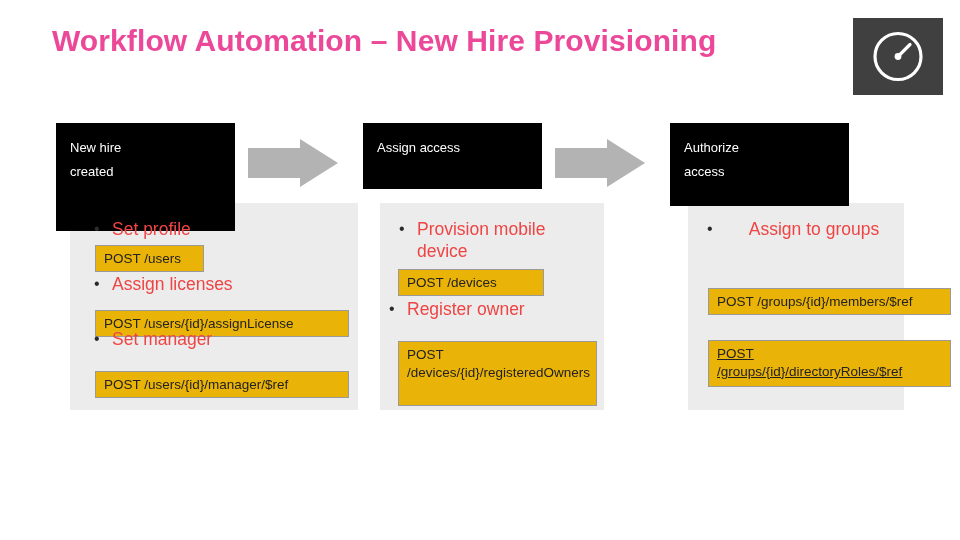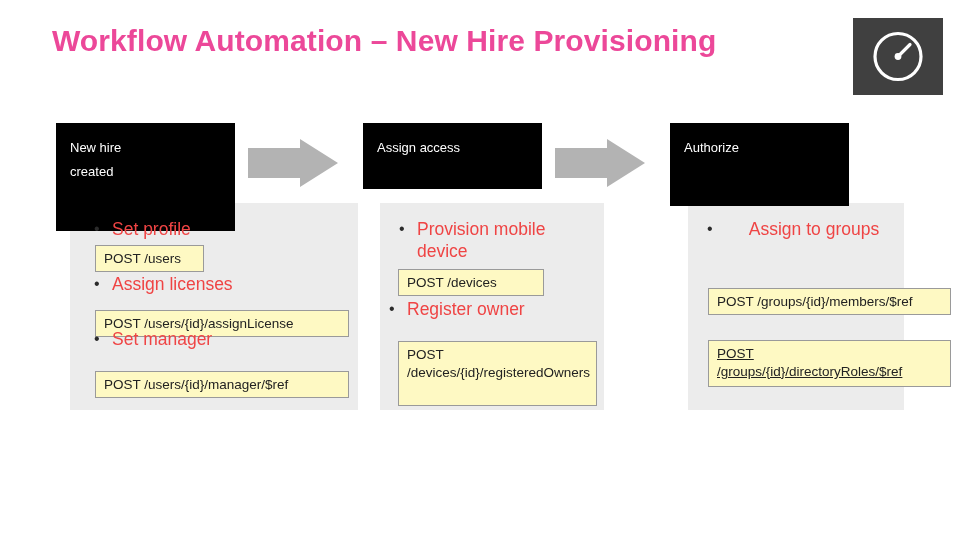--- a/index.html
+++ b/index.html
@@ -83,21 +83,21 @@
     position: absolute;
     left: 4px;
     top: 0;
     font-size: 16px;
     color: #2b2b2b;
   }
 
   
   .code {
     position: absolute;
-    background: #fef9c3;
+    background: #eab308;
     border: 1px solid #9a9a9a;
     color: #222222;
     font-size: 13.5px;
     line-height: 18px;
     padding: 4px 8px 5px 8px;
     box-sizing: border-box;
   }
 </style>
 </head>
 <body>
@@ -151,20 +151,21 @@
   <div class="bullet" style="left:395px; top:218px; width:200px;">Provision mobile device</div>
   <div class="code" style="left:398px; top:269px; width:146px; height:27px;">POST /devices</div>
 
   <div class="bullet" style="left:385px; top:298px; width:210px;">Register owner</div>
   <div class="code" style="left:398px; top:341px; width:199px; height:65px;">POST /devices/{id}/registeredOwners</div>
 
   <div class="panel" style="left:688px; top:203px; width:216px; height:207px;"></div>
 
   <div class="hdr" style="left:670px; top:123px; width:179px; height:83px;">
     <div>Authorize</div>
+    <div>access</div>
   </div>
 
   <div class="bullet" style="left:703px; top:218px; width:200px;text-align:center;">Assign to groups</div>
   <div class="code" style="left:708px; top:288px; width:243px; height:27px;">POST /groups/{id}/members/$ref</div>
 
   <div class="code" style="left:708px; top:340px; width:243px; height:47px;text-decoration:underline;">POST /groups/{id}/directoryRoles/$ref</div>
 
 </div>
 
 </body></html>

